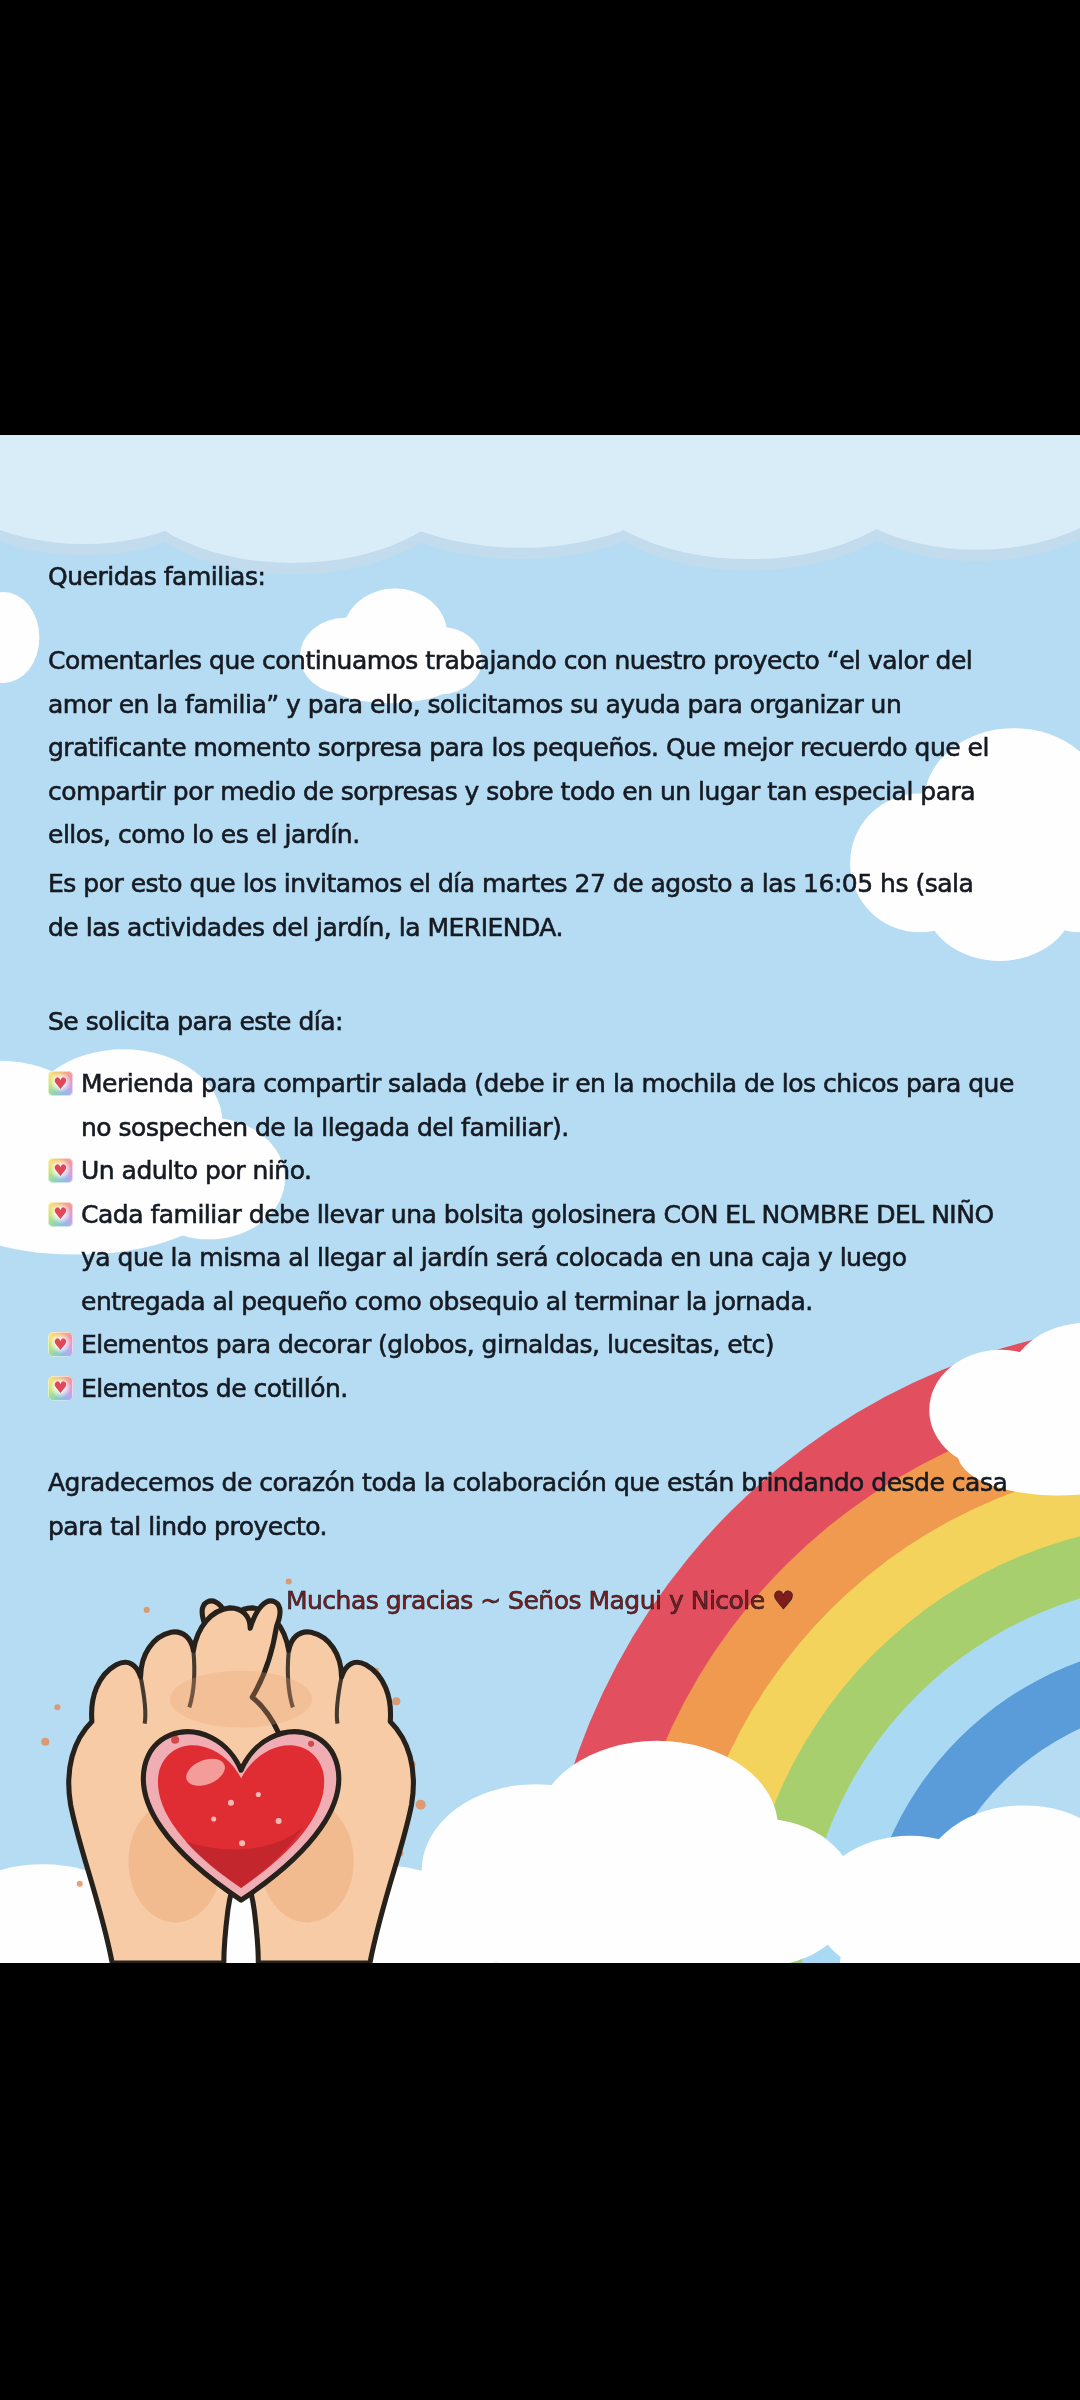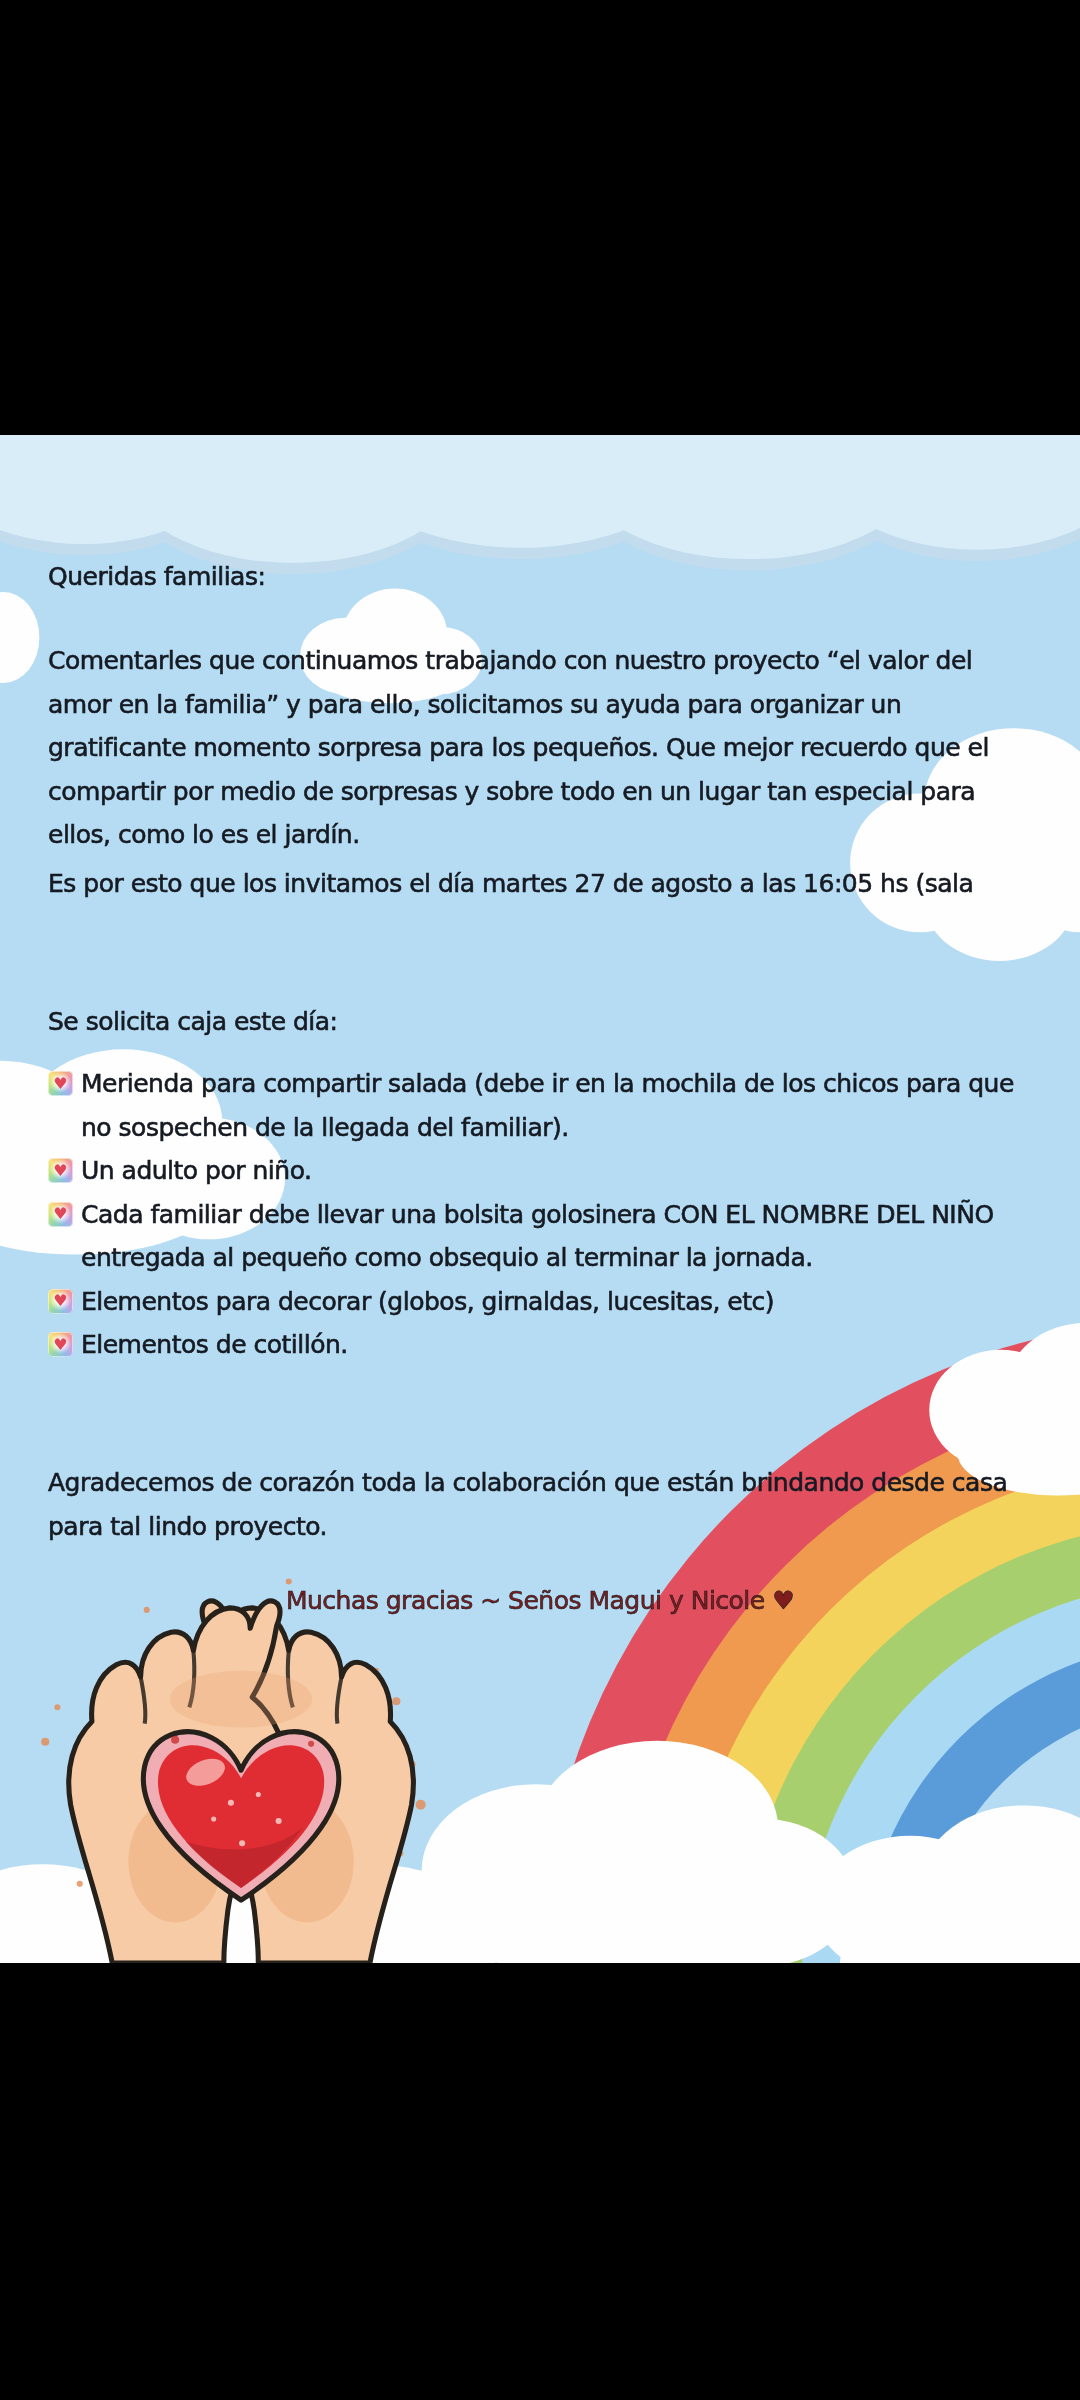--- a/index.html
+++ b/index.html
@@ -183,23 +183,24 @@
     <div class="txt para1">
       <div class="ln">Comentarles que continuamos trabajando con nuestro proyecto “el valor del</div>
       <div class="ln">amor en la familia” y para ello, solicitamos su ayuda para organizar un</div>
       <div class="ln">gratificante momento sorpresa para los pequeños. Que mejor recuerdo que el</div>
       <div class="ln">compartir por medio de sorpresas y sobre todo en un lugar tan especial para</div>
       <div class="ln">ellos, como lo es el jardín.</div>
     </div>
 
     <div class="txt para2">
       <div class="ln">Es por esto que los invitamos el día martes 27 de agosto a las 16:05 hs (sala</div>
-    </div>
-
-    <div class="txt request">Se solicita caja este día:</div>
+      <div class="ln">de las actividades del jardín, la MERIENDA.</div>
+    </div>
+
+    <div class="txt request">Se solicita para este día:</div>
 
     <div class="txt bullets">
       <div class="brow">
         <span class="bicon">
             <span class="bheart">♥</span>
           </span>
         <span class="bt">Merienda para compartir salada (debe ir en la mochila de los chicos para que</span>
       </div>
       <div class="brow cont">
         <span class="bt">no sospechen de la llegada del familiar).</span>
@@ -208,20 +209,23 @@
         <span class="bicon">
             <span class="bheart">♥</span>
           </span>
         <span class="bt">Un adulto por niño.</span>
       </div>
       <div class="brow">
         <span class="bicon">
             <span class="bheart">♥</span>
           </span>
         <span class="bt">Cada familiar debe llevar una bolsita golosinera CON EL NOMBRE DEL NIÑO</span>
+      </div>
+      <div class="brow cont">
+        <span class="bt">ya que la misma al llegar al jardín será colocada en una caja y luego</span>
       </div>
       <div class="brow cont">
         <span class="bt">entregada al pequeño como obsequio al terminar la jornada.</span>
       </div>
       <div class="brow">
         <span class="bicon">
             <span class="bheart">♥</span>
           </span>
         <span class="bt">Elementos para decorar (globos, girnaldas, lucesitas, etc)</span>
       </div>

